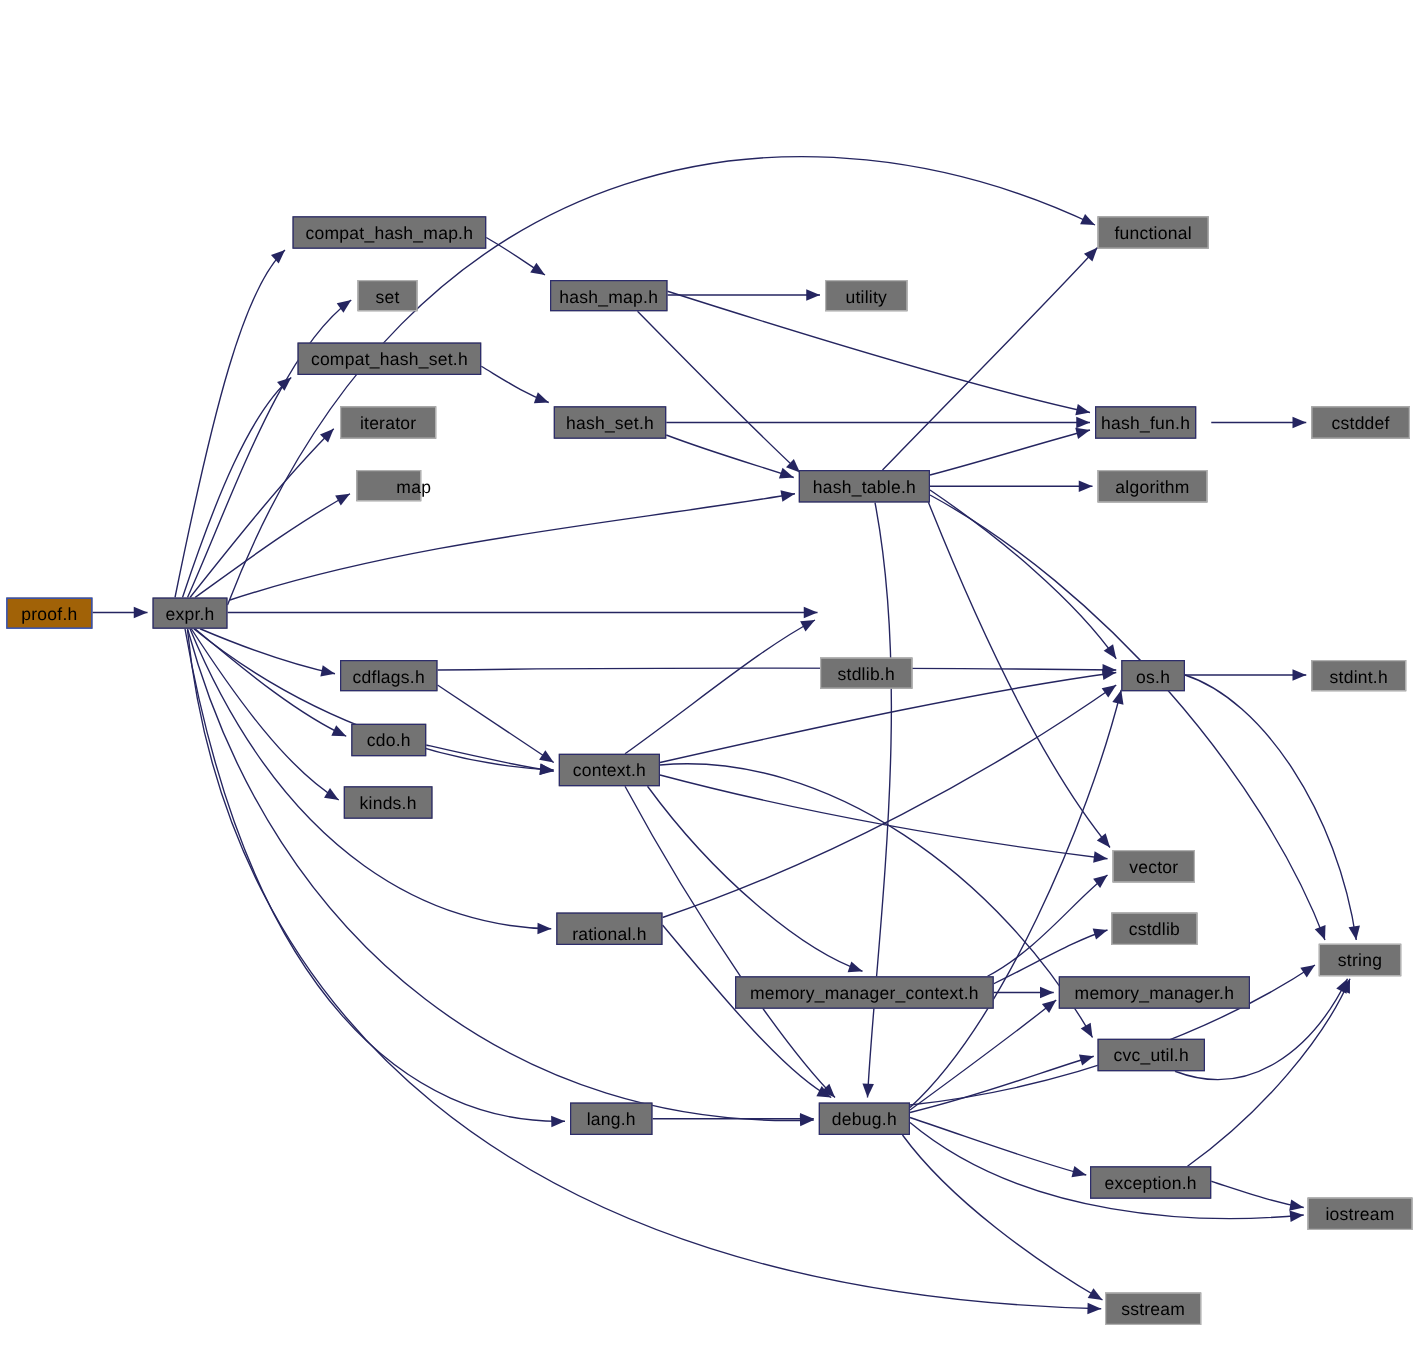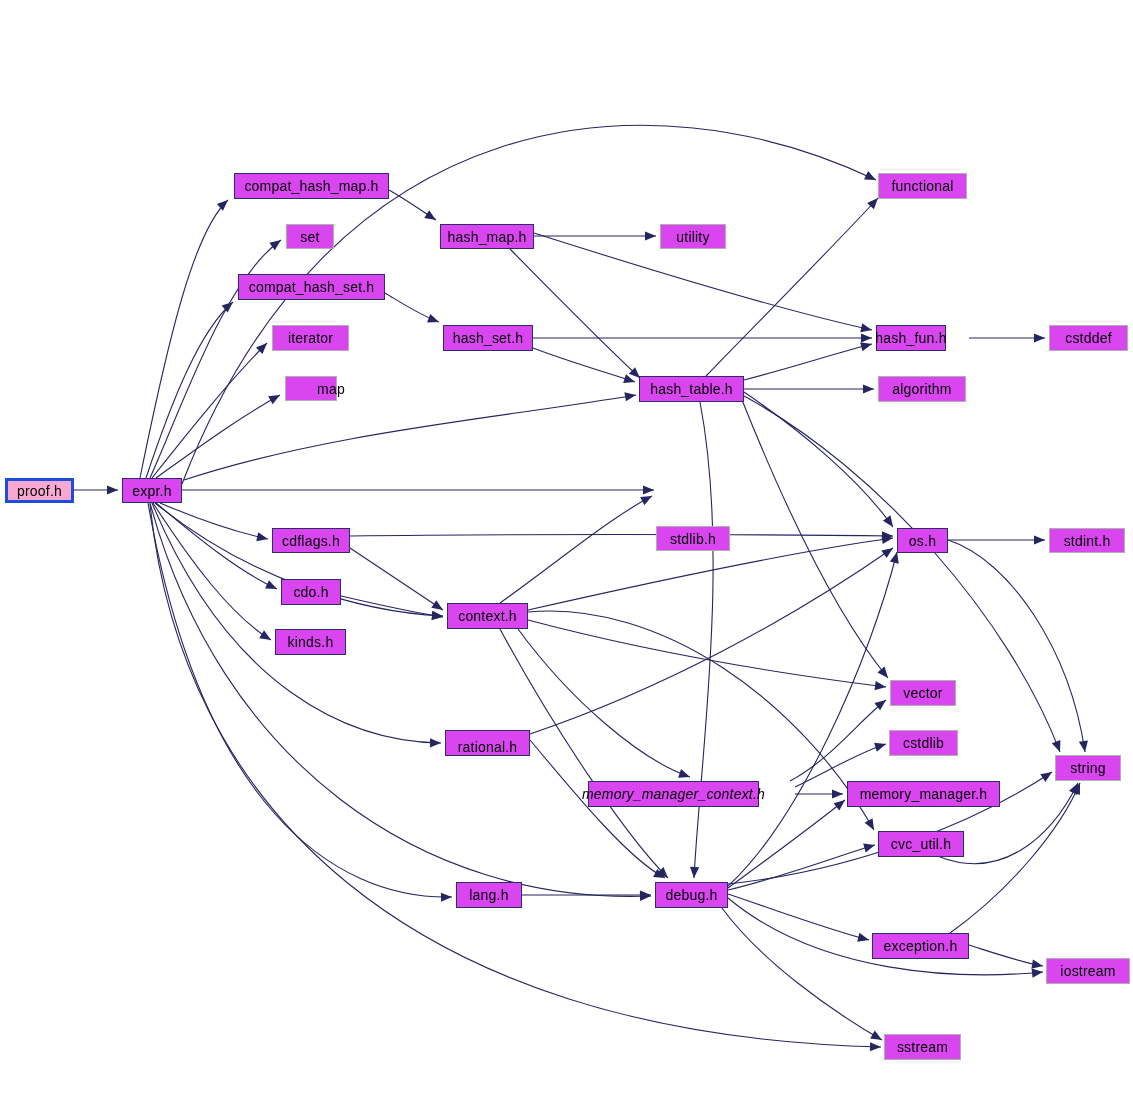--- a/index.html
+++ b/index.html
@@ -24,29 +24,29 @@
   .node {
     position: absolute;
     box-sizing: border-box;
     display: flex;
     align-items: center;
     justify-content: center;
     font-size: 14px;
     color: #000000;
     letter-spacing: 0.2px;
     white-space: nowrap;
-    background: #d946ef;
+    background: #737373;
     border: 1px solid #2d2d6b;
   }
   .node.sys {
     border: 1px solid #b0b0b0;
   }
   .node.root {
-    background: #f9a8d4;
-    border: 3px solid #1d4ed8;
+    background: #a16207;
+    border: 1px solid #1d4ed8;
   }
   .edge {
     fill: none;
     stroke: #252560;
     stroke-width: 1.1;
   }
   .arrowhead {
     fill: #252560;
     stroke: none;
   }
@@ -217,42 +217,42 @@
       </div>
       <div class="node" style="left: 447px; top: 603px; width: 81px; height: 26px;">
         <span>context.h</span>
       </div>
       <div class="node" style="left: 445px; top: 730px; width: 85px; height: 26px; align-items: flex-end;">
         <span>rational.h</span>
       </div>
       <div class="node" style="left: 456px; top: 882px; width: 66px; height: 26px;">
         <span>lang.h</span>
       </div>
-      <div class="node" style="left: 588px; top: 781px; width: 171px; height: 26px; font-style: italic;">
+      <div class="node" style="left: 588px; top: 781px; width: 207px; height: 26px;">
         <span>memory_manager_context.h</span>
       </div>
       <div class="node" style="left: 847px; top: 781px; width: 153px; height: 26px;">
         <span>memory_manager.h</span>
       </div>
       <div class="node" style="left: 655px; top: 882px; width: 73px; height: 26px;">
         <span>debug.h</span>
       </div>
       <div class="node" style="left: 878px; top: 831px; width: 86px; height: 26px;">
         <span>cvc_util.h</span>
       </div>
       <div class="node" style="left: 872px; top: 933px; width: 97px; height: 26px;">
         <span>exception.h</span>
       </div>
       <div class="node sys" style="left: 878px; top: 173px; width: 89px; height: 26px;">
         <span>functional</span>
       </div>
       <div class="node sys" style="left: 660px; top: 224px; width: 66px; height: 25px;">
         <span>utility</span>
       </div>
-      <div class="node" style="left: 876px; top: 325px; width: 70px; height: 26px;">
+      <div class="node" style="left: 876px; top: 325px; width: 81px; height: 26px;">
         <span>hash_fun.h</span>
       </div>
       <div class="node sys" style="left: 1049px; top: 325px; width: 79px; height: 26px;">
         <span>cstddef</span>
       </div>
       <div class="node sys" style="left: 878px; top: 376px; width: 88px; height: 26px;">
         <span>algorithm</span>
       </div>
       <div class="node sys" style="left: 656px; top: 478px; width: 74px; height: 25px; margin-top: 48px;">
         <span>stdlib.h</span>

